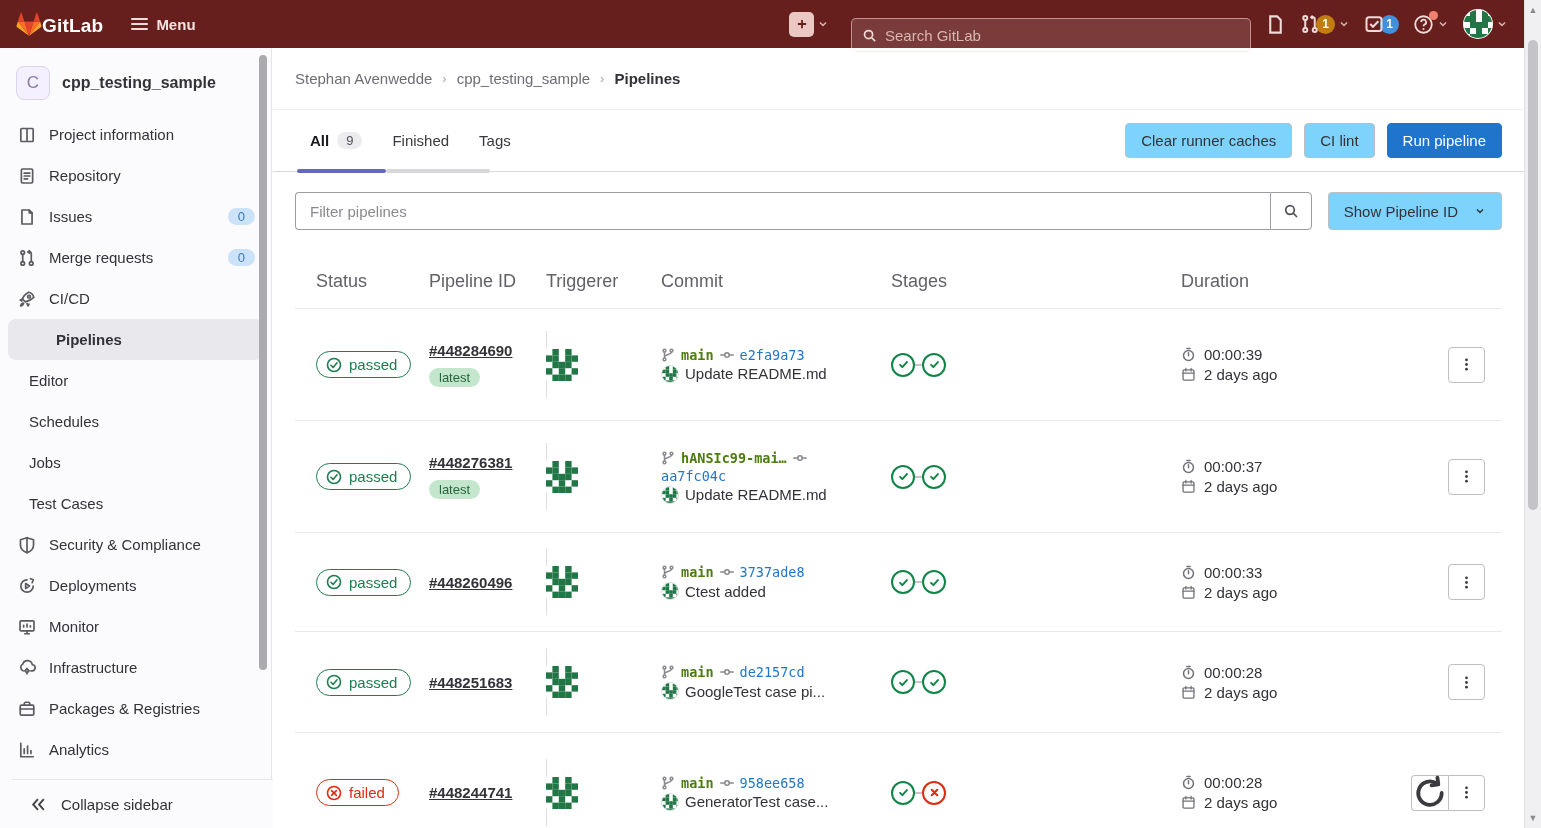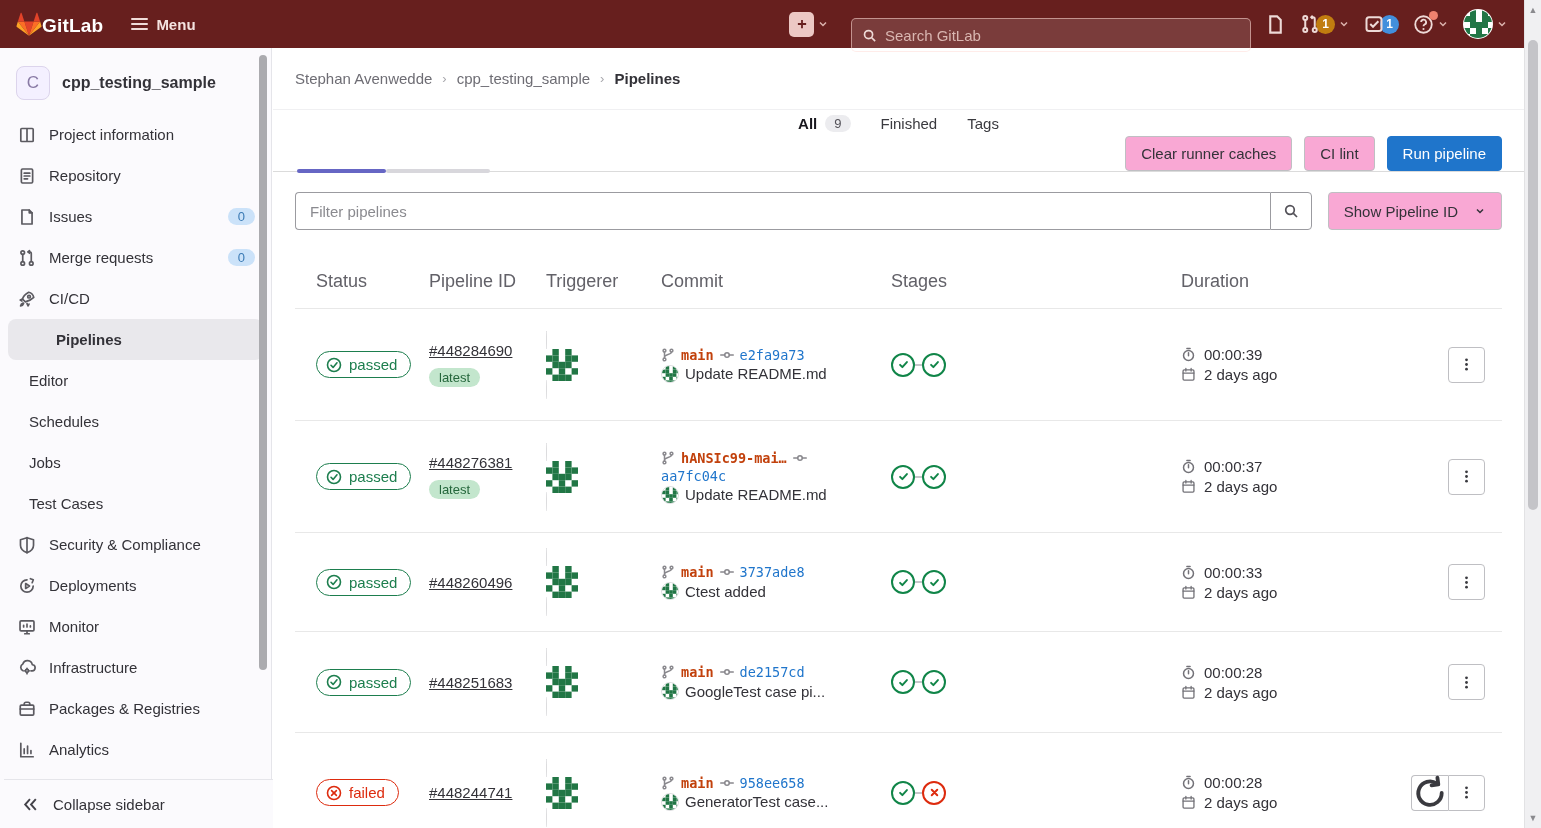--- a/index.html
+++ b/index.html
@@ -36,40 +36,40 @@
   .sidebar { position:absolute; top:48px; left:0; width:272px; height:780px; background:#fbfafd; border-right:1px solid #e5e5ea; padding-top:8px; }
   .project-head { display:flex; align-items:center; gap:12px; padding:10px 16px 14px 16px; }
   .project-avatar { width:34px; height:34px; border-radius:8px; background:#f4f0ff; border:1px solid #dcd4ec; color:#897aa5; font-size:17px; display:flex; align-items:center; justify-content:center; }
   .project-name { font-weight:bold; font-size:16px; color:#333238; }
   .side-list { list-style:none; }
   .side-item { display:flex; align-items:center; gap:13px; height:41px; padding:0 16px 0 18px; color:#333238; cursor:pointer; font-size:15px; }
   .side-item .s-icon { width:18px; height:18px; color:#5b5a60; flex:none; display:flex; }
   .side-item.sub { padding-left:29px; height:41px; font-size:15px; }
   .side-item.active { background:#e9e8ec; border-radius:8px; margin:0 8px; padding-left:48px; font-weight:bold; }
   .side-badge { margin-left:auto; background:#cbe2f9; color:#3c7bb5; font-size:13px; border-radius:10px; padding:1px 10px; }
-  .collapse-bar { position:absolute; bottom:0; left:4px; width:271px; height:49px; border-top:1px solid #e5e5ea; display:flex; align-items:center; gap:14px; padding:0 18px; background:#fbfafd; cursor:pointer; }
+  .collapse-bar { position:absolute; bottom:0; left:12px; width:271px; height:49px; border-top:1px solid #e5e5ea; display:flex; align-items:center; gap:14px; padding:0 18px; background:#fbfafd; cursor:pointer; }
   .collapse-bar .s-icon { color:#44434a; display:flex; }
   .side-scroll { position:absolute; top:7px; right:4px; width:8px; height:615px; background:#ababaf; border-radius:4px; }
 
   
   .main { position:absolute; top:48px; left:273px; width:1251px; height:780px; background:#fff; overflow:hidden; }
   .breadcrumb { height:62px; display:flex; align-items:center; gap:10px; padding:0 22px; font-size:15px; color:#6e6d74; border-bottom:1px solid #f0f0f2; }
   .breadcrumb a { color:#6e6d74; text-decoration:none; cursor:pointer; }
   .breadcrumb .crumb-sep { color:#a7a7ac; font-size:13px; }
   .breadcrumb .last { color:#333238; font-weight:bold; }
 
-  .tabsbar { position:relative; height:62px; border-bottom:1px solid #dbdbdb; display:flex; align-items:center; padding:0 22px;flex-direction:column; }
+  .tabsbar { position:relative; height:62px; border-bottom:1px solid #dbdbdb; display:flex; align-items:center; padding:0 22px; }
   .tabs { display:flex; align-items:center; height:100%; }
   .tab { display:flex; align-items:center; gap:8px; padding:0 15px; height:100%; color:#3a3a3f; cursor:pointer; }
   .tab.active { font-weight:bold; color:#18171d; }
   .tab-count { background:#ececef; color:#535158; font-size:13px; border-radius:10px; padding:1px 9px; font-weight:normal; }
   .ind-purple { position:absolute; bottom:-2px; left:24px; width:89px; height:4px; background:#6666c4; border-radius:2px; }
   .ind-gray { position:absolute; bottom:-2px; left:113px; width:104px; height:4px; background:#d8d7dc; border-radius:2px; }
   .tab-actions { margin-left:auto; display:flex; gap:12px; }
-  .btn { height:35px; border:1px solid #bfbfc3; background:#f9a8d4; color:#333238; border-radius:4px; padding:0 15px; font-size:15px; font-family:inherit; cursor:pointer; }
+  .btn { height:35px; border:1px solid #bfbfc3; background:#7dd3fc; color:#333238; border-radius:4px; padding:0 15px; font-size:15px; font-family:inherit; cursor:pointer; }
   .btn-primary { background:#1f75cb; border-color:#1f75cb; color:#fff; }
 
   .filter-row { display:flex; gap:16px; padding:20px 22px 24px 22px; }
   .filter-group { flex:1; display:flex; }
   .filter-group input { flex:1; height:38px; border:1px solid #9b9ba0; border-right:none; border-radius:4px 0 0 4px; padding:0 14px; font-size:15px; font-family:inherit; color:#333238; outline:none; }
   .filter-group input::placeholder { color:#8a8a8f; }
   .filter-search-btn { width:42px; height:38px; border:1px solid #9b9ba0; background:#fff; border-radius:0 4px 4px 0; display:flex; align-items:center; justify-content:center; color:#535158; cursor:pointer; }
   .dropdown-btn { height:38px; display:flex; align-items:center; gap:16px; }
 
   
@@ -77,28 +77,28 @@
   .prow, .phead { display:grid; grid-template-columns:113px 117px 115px 230px 290px 230px 1fr; align-items:center; }
   .phead { height:55px; border-bottom:1px solid #e8e8e8; color:#626168; font-size:18px; }
   .phead > div, .prow > div { padding-left:21px; }
   .prow { border-bottom:1px solid #e8e8e8; }
 
   .status-badge { display:inline-flex; align-items:center; gap:7px; border:1px solid; border-radius:15px; padding:4px 13px 4px 9px; font-size:15px; background:#fff; cursor:pointer; }
   .status-badge.passed { color:#1d7e4e; border-color:#1d7e4e; }
   .status-badge.failed { color:#dd2b0e; border-color:#dd2b0e; }
   .status-badge .s-icon { display:flex; width:16px; height:16px; }
 
-  .pid-link { color:#333238; text-decoration:underline; cursor:pointer; display:inline-block; }
+  .pid-link { color:#333238; text-decoration:underline; cursor:pointer; display:inline-block;font-weight:bold; }
   .latest-badge { display:inline-block; margin-top:9px; background:#c3e6cd; color:#24663b; font-size:13px; border-radius:10px; padding:2px 10px; }
 
   .trig-avatar { width:32px; height:32px; border-radius:50%; overflow:hidden; border:1px solid #dcdcde; background:#fff; cursor:pointer; }
 
   .commit-cell { font-size:15px; }
   .commit-line { display:flex; align-items:center; gap:6px; margin:2px 0; }
-  .branch-name { font-family:"DejaVu Sans Mono", monospace; font-weight:bold; font-size:13.5px; color:#c2410c; cursor:pointer; }
+  .branch-name { font-family:"DejaVu Sans Mono", monospace; font-weight:bold; font-size:13.5px; color:#4d7c0f; cursor:pointer; }
   .sha-link { font-family:"DejaVu Sans Mono", monospace; font-size:13.5px; color:#1f75cb; text-decoration:none; cursor:pointer; }
   .commit-cell .c-icon { color:#89888d; display:flex; width:14px; height:14px; flex:none; }
   .msg-avatar { width:18px; height:18px; border-radius:50%; overflow:hidden; border:1px solid #dcdcde; flex:none; cursor:pointer; }
   .commit-msg { color:#333238; cursor:pointer; white-space:nowrap; }
 
   .stages-cell { display:flex; align-items:center; }
   .stage-dot { width:24px; height:24px; border-radius:50%; border:2px solid; background:#fff; display:flex; align-items:center; justify-content:center; cursor:pointer; }
   .stage-dot.passed { border-color:#108548; color:#108548; }
   .stage-dot.failed { border-color:#dd2b0e; color:#dd2b0e; }
   .stage-link { width:7px; height:2px; background:#c6c6ca; }

